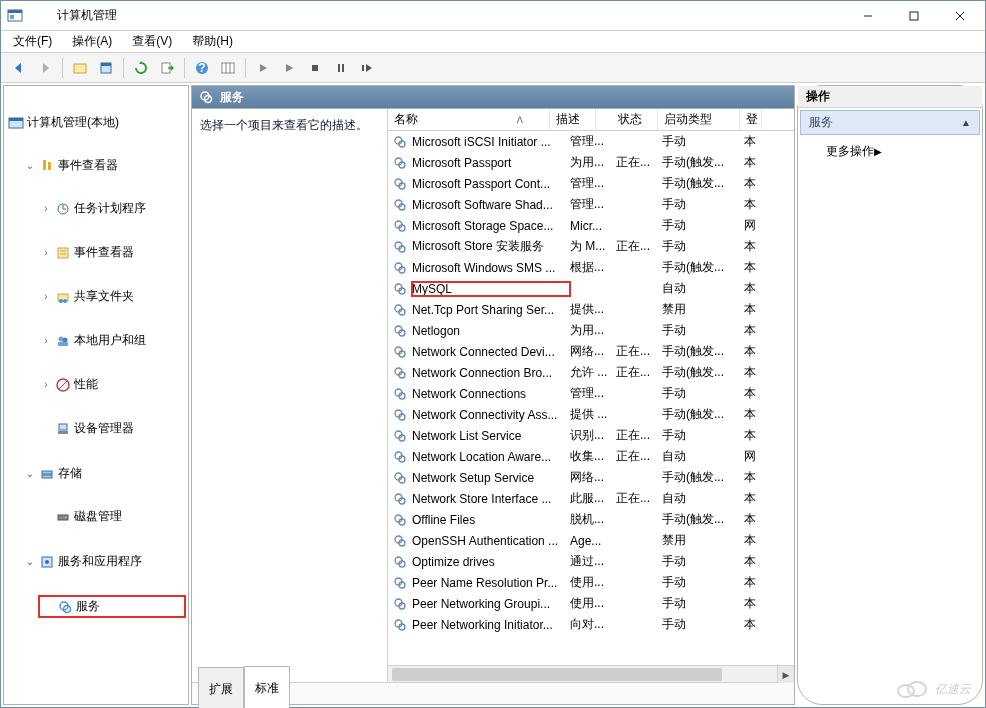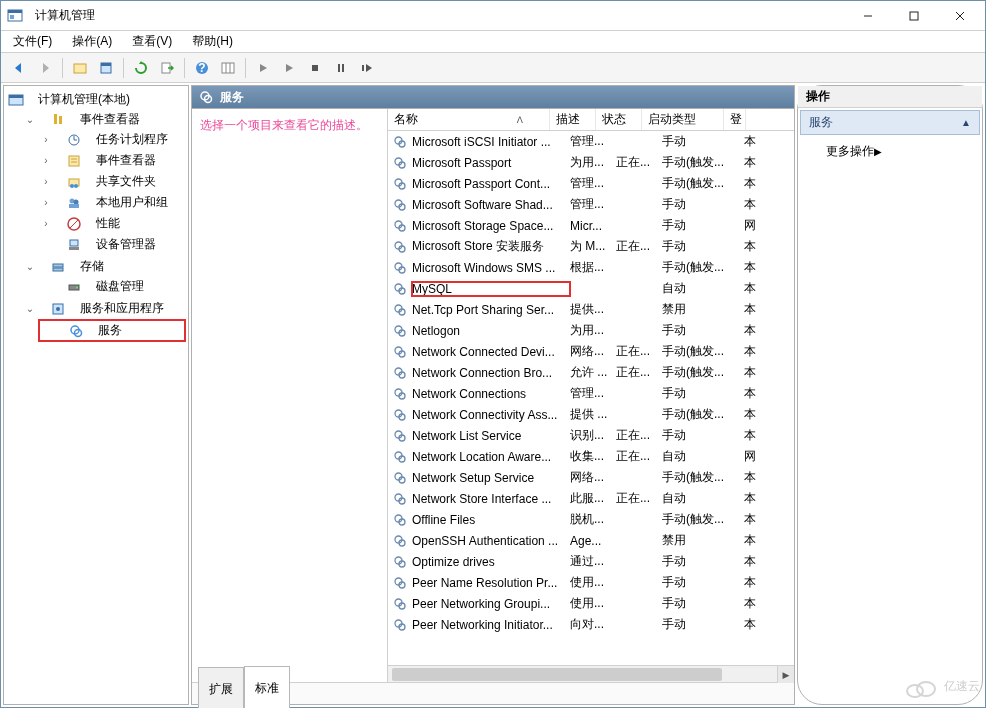--- a/index.html
+++ b/index.html
@@ -1,46 +1,46 @@
 <!DOCTYPE html>
 <html><head>
 <meta charset="utf-8">
 <style>
 * { margin:0; padding:0; box-sizing:border-box; font-family:"Microsoft YaHei","Segoe UI",Tahoma,sans-serif; font-size:12px; }
 body { background:#fff; width:986px; height:708px; overflow:hidden; position:relative; }
 .window { width:986px; height:708px; border:1px solid #6d8fa8; background:#fff; display:flex; flex-direction:column; }
 .titlebar { height:30px; display:flex; align-items:center; padding:0 2px 0 6px; border-bottom:1px solid #d0d0d0; }
-.titlebar .title { flex:1; padding-left:12px; }
+.titlebar .title { flex:1; padding-left:18px;margin-left:16px; }
 .win-icon { width:16px; height:16px; display:inline-flex; align-items:center; justify-content:center; }
 .win-btns { display:flex; }
 .win-btns div { width:46px; height:28px; display:flex; align-items:center; justify-content:center; }
 .menubar { height:22px; display:flex; align-items:center; padding-left:6px; gap:8px; border-bottom:1px solid #d0d0d0; }
 .menubar span { padding:2px 6px; }
 .toolbar { height:30px; display:flex; align-items:center; padding-left:6px; gap:2px; border-bottom:1px solid #d0d0d0; background:#f5f5f5; }
 .tbtn { width:24px; height:24px; display:flex; align-items:center; justify-content:center; border:1px solid transparent; border-radius:2px; }
 .tsep { width:1px; height:20px; background:#ccc; margin:0 3px; }
 .body { flex:1; display:flex; min-height:0; padding:2px; gap:2px; }
 .panel { border:1px solid #b0b0b0; background:#fff; display:flex; flex-direction:column; }
 .tree-panel { width:186px; overflow:auto; padding:4px 2px; }
 .tree ul { list-style:none; padding-left:16px; }
 .tree li { white-space:nowrap; padding:1px 0; }
-.node { display:flex; align-items:center; gap:14px; padding:1px 2px; }
+.node { display:flex; align-items:center; gap:3px; padding:1px 2px;margin-top:23px; }
 .node.selected { border:2px solid #e03030; }
 .caret { width:12px; text-align:center; color:#666; font-size:10px; display:inline-block; }
 .ticn { width:16px; height:16px; display:inline-flex; align-items:center; justify-content:center; }
 .mid-panel { flex:1; display:flex; flex-direction:column; min-width:0; }
 .mid-header { height:22px; background:linear-gradient(#7b99b8,#5e7fa0); color:#fff; display:flex; align-items:center; padding-left:6px; gap:6px; }
 .mid-body { flex:1; display:flex; min-height:0; border-top:1px solid #b0b0b0; }
-.desc-col { width:196px; padding:8px; border-right:1px solid #d0d0d0; color:#ec4899; }
+.desc-col { width:196px; padding:8px; border-right:1px solid #d0d0d0; color:#0f172a; }
 .list-col { flex:1; display:flex; flex-direction:column; min-width:0; }
 .list-header { display:flex; border-bottom:1px solid #d0d0d0; height:22px; align-items:center; background:#fff; }
 .list-header .hc { padding:2px 6px; border-right:1px solid #e8e8e8; overflow:hidden; white-space:nowrap; }
 .hc.name { width:162px; display:flex; align-items:center; justify-content:space-between; }
 .hc.desc { width:46px; }
-.hc.stat { width:46px; }
+.hc.stat { width:46px;margin-left:16px; }
 .hc.start { width:82px; }
 .hc.logon { width:22px; }
 .sort-caret { font-size:9px; color:#555; margin-right:20px; }
 .list-body { flex:1; overflow:hidden; position:relative; }
 .row { display:flex; align-items:center; height:21px; padding-left:4px; }
 .row .ic { width:16px; height:16px; margin-right:4px; display:inline-flex; align-items:center; justify-content:center; }
 .row .c { white-space:nowrap; overflow:hidden; text-overflow:ellipsis; padding-right:4px; }
 .row .c.name { width:158px; }
 .row .c.desc { width:46px; }
 .row .c.stat { width:46px; }
@@ -50,21 +50,21 @@
 .list-hscroll { height:17px; background:#f0f0f0; border-top:1px solid #d0d0d0; position:relative; }
 .list-hscroll .thumb { position:absolute; left:4px; top:2px; width:330px; height:13px; background:#cdcdcd; border-radius:2px; }
 .list-hscroll .rbtn { position:absolute; right:0; top:0; width:17px; height:17px; background:#e8e8e8; border-left:1px solid #d0d0d0; display:flex; align-items:center; justify-content:center; font-size:9px; color:#555; }
 .tabs { height:22px; display:flex; align-items:flex-end; padding-left:6px; gap:0; border-top:1px solid #d0d0d0; background:#fafafa; }
 .tab { padding:13px 10px; border:1px solid #b8b8b8; border-bottom:none; background:#f0f0f0; font-size:12px; position:relative; top:7px; }
 .tab.active { background:#fff; border-bottom:1px solid #fff; }
 .act-panel { width:186px; display:flex; flex-direction:column;border-radius:25px; }
 .act-head { height:22px; background:#f0f0f0; border-bottom:1px solid #d0d0d0; display:flex; align-items:center; padding-left:8px; font-weight:bold; }
 .act-section { background:#dfe9f5; border:1px solid #a8bed8; margin:2px; padding:3px 8px; color:#2a4670; display:flex; justify-content:space-between; align-items:center; }
 .act-item { padding:6px 8px 6px 28px; display:flex; justify-content:flex-start; align-items:center; }
-.watermark { position:absolute; right:6px; bottom:8px; opacity:.35; font-size:18px; color:#6a6a6a; display:flex; align-items:flex-start; gap:6px; }
+.watermark { position:absolute; right:15px; bottom:8px; opacity:.35; font-size:18px; color:#6a6a6a; display:flex; align-items:center; gap:6px;font-style:italic; }
 svg { display:block; }
 </style>
 </head>
 <body>
 
 <div class="window">
 
   <div class="titlebar">
     <span class="win-icon">
       <svg width="16" height="16">

